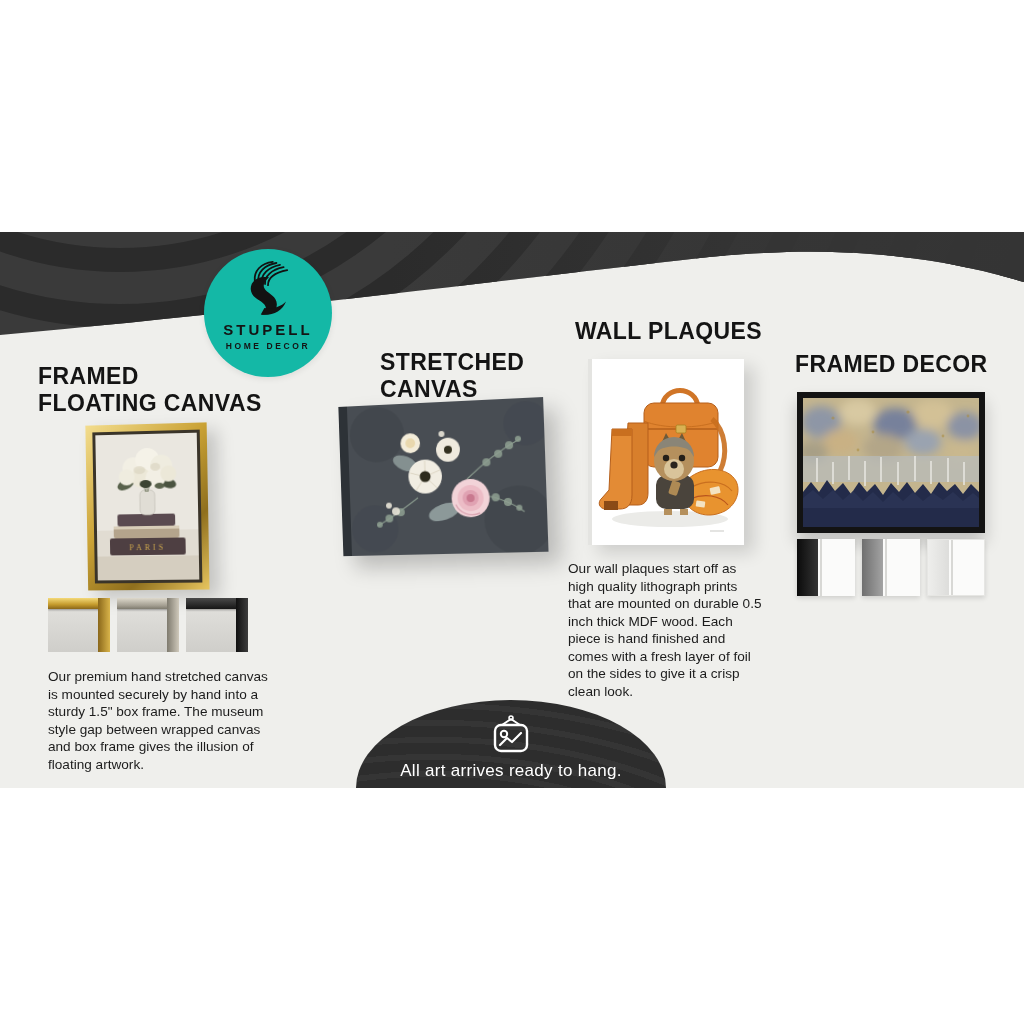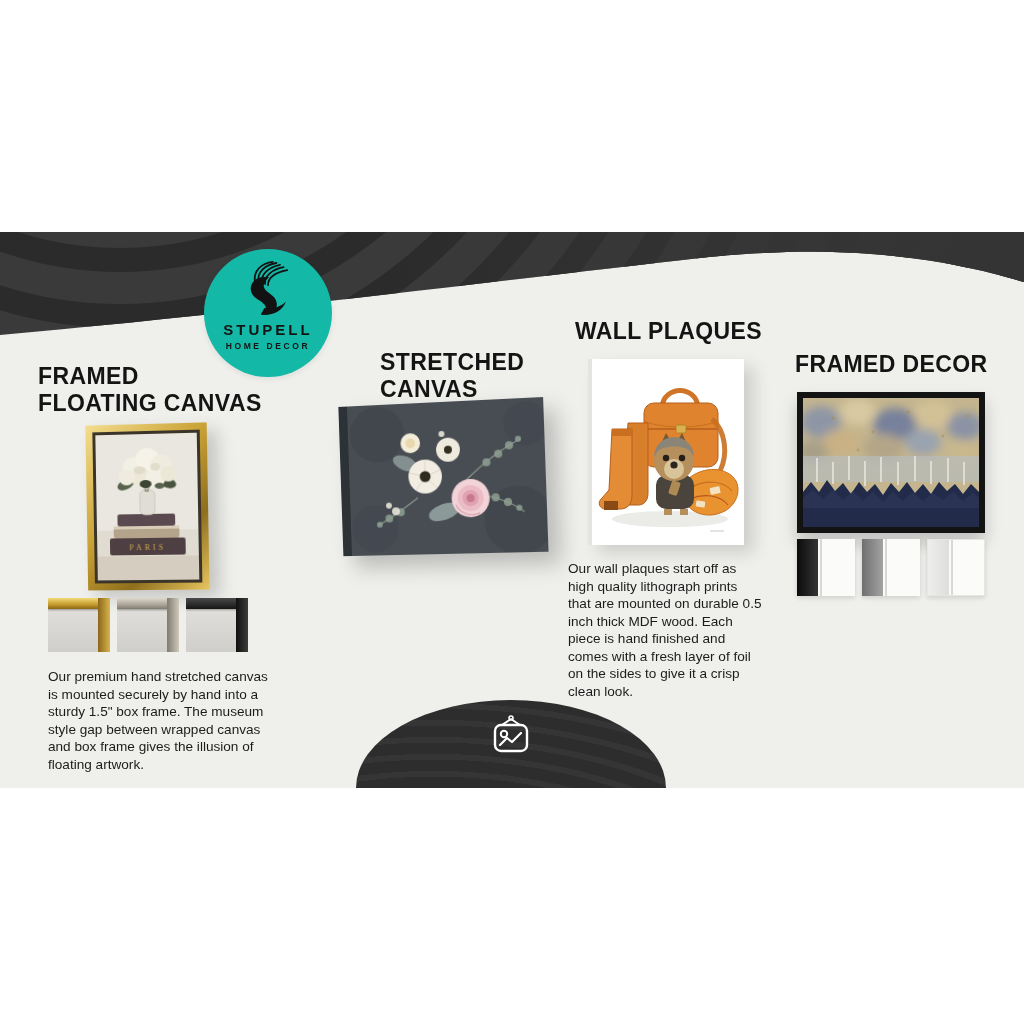--- a/index.html
+++ b/index.html
@@ -386,16 +386,17 @@
     <div class="dome">
       <svg class="ready-icon" width="46" height="42" viewBox="0 0 46 42" aria-hidden="true">
         <g stroke="#ffffff" fill="none" stroke-linecap="round" stroke-linejoin="round">
           <path d="M14,12 L23,6 L32,12" stroke-width="2"></path>
           <circle cx="23" cy="5" r="2" stroke-width="1.6"></circle>
           <rect x="7" y="12" width="32" height="26" rx="6" stroke-width="2.4"></rect>
           <circle cx="16" cy="21" r="3.2" stroke-width="2"></circle>
           <path d="M12,32 L19,25 L24,29 L33,20" stroke-width="2.2"></path>
         </g>
       </svg>
+      <div class="ready-text">All art arrives ready to hang.</div>
     </div>
 
   </div>
 </div>
 
 </body></html>

